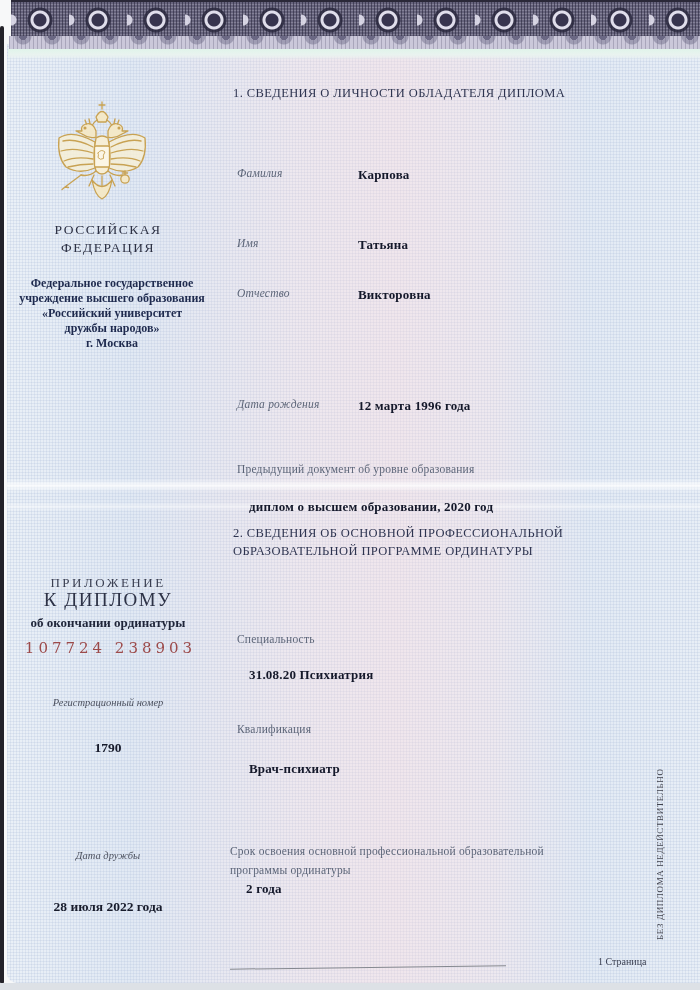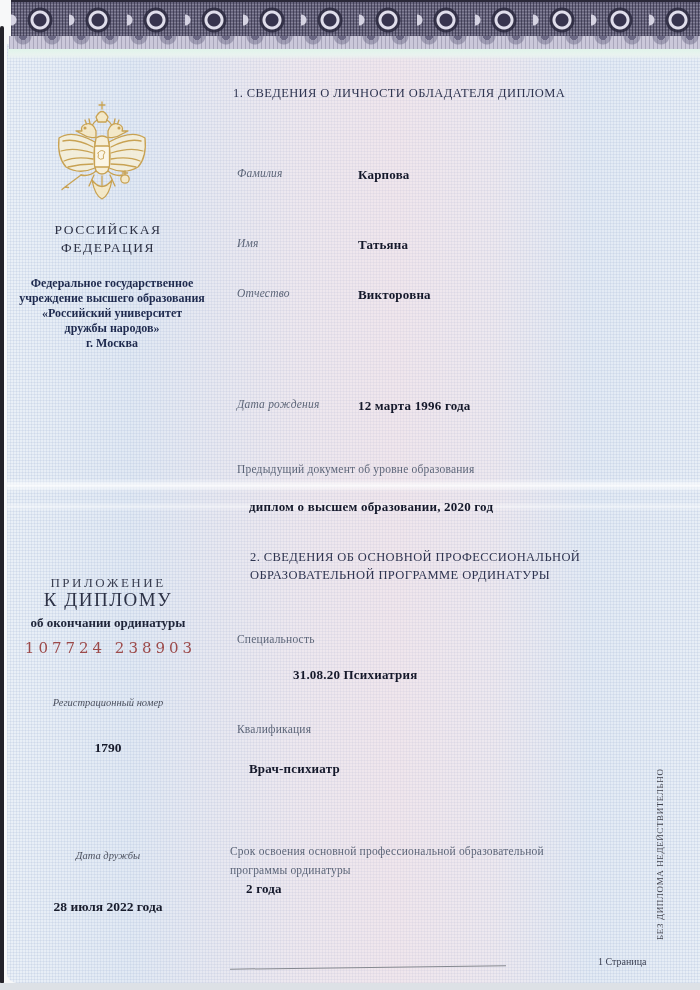--- a/index.html
+++ b/index.html
@@ -71,29 +71,29 @@
     font-style:italic;font-size:10.5px;color:#4b505f;}
   .reg-label{top:697px;}
   .issue-label{top:850px;}
   .big-value{position:absolute;left:8px;width:200px;text-align:center;
     font-weight:bold;font-size:13.5px;color:#181c2c;}
   .reg-value{top:740px;}
   .issue-value{top:899px;}
   
   .s-title{position:absolute;font-size:12.5px;letter-spacing:0.4px;color:#2e3450;line-height:18px;}
   .s1-title{left:233px;top:84px;width:450px;}
-  .s2-title{left:233px;top:548px;width:380px;margin-left:17px;}
+  .s2-title{left:233px;top:524px;width:380px;}
   .f-label{position:absolute;font-size:11.5px;color:#5c6578;letter-spacing:0.2px;}
   .f-value{position:absolute;font-weight:bold;font-size:13px;color:#14182a;letter-spacing:0.2px;}
   .row-l{left:237px;font-style:italic;} .row-v{left:358px;}
   .r1{top:167px;} .r2{top:237px;} .r3{top:287px;} .r4{top:374px;margin-top:24px;}
   .prev-label{left:237px;top:463px;}
   .prev-value{left:249px;top:499px;}
   .spec-label{left:237px;top:633px;}
-  .spec-value{left:249px;top:667px;margin-left:44px;}
+  .spec-value{left:249px;top:667px;}
   .qual-label{left:237px;top:723px;}
   .qual-value{left:249px;top:761px;}
   .dur-label{left:230px;top:842px;width:440px;line-height:19px;}
   .dur-value{left:246px;top:881px;}
   .sign-line{position:absolute;left:230px;top:967px;width:276px;border-top:1px solid #85888f;transform:rotate(-0.7deg);}
   .page-num{position:absolute;left:598px;top:956px;width:90px;font-size:10px;color:#3d4254;}
   .watermark{
     position:absolute;left:655px;top:765px;height:175px;width:16px;
     writing-mode:vertical-rl;transform:rotate(180deg);
     font-size:9px;letter-spacing:0.6px;color:#40424d;white-space:nowrap;

